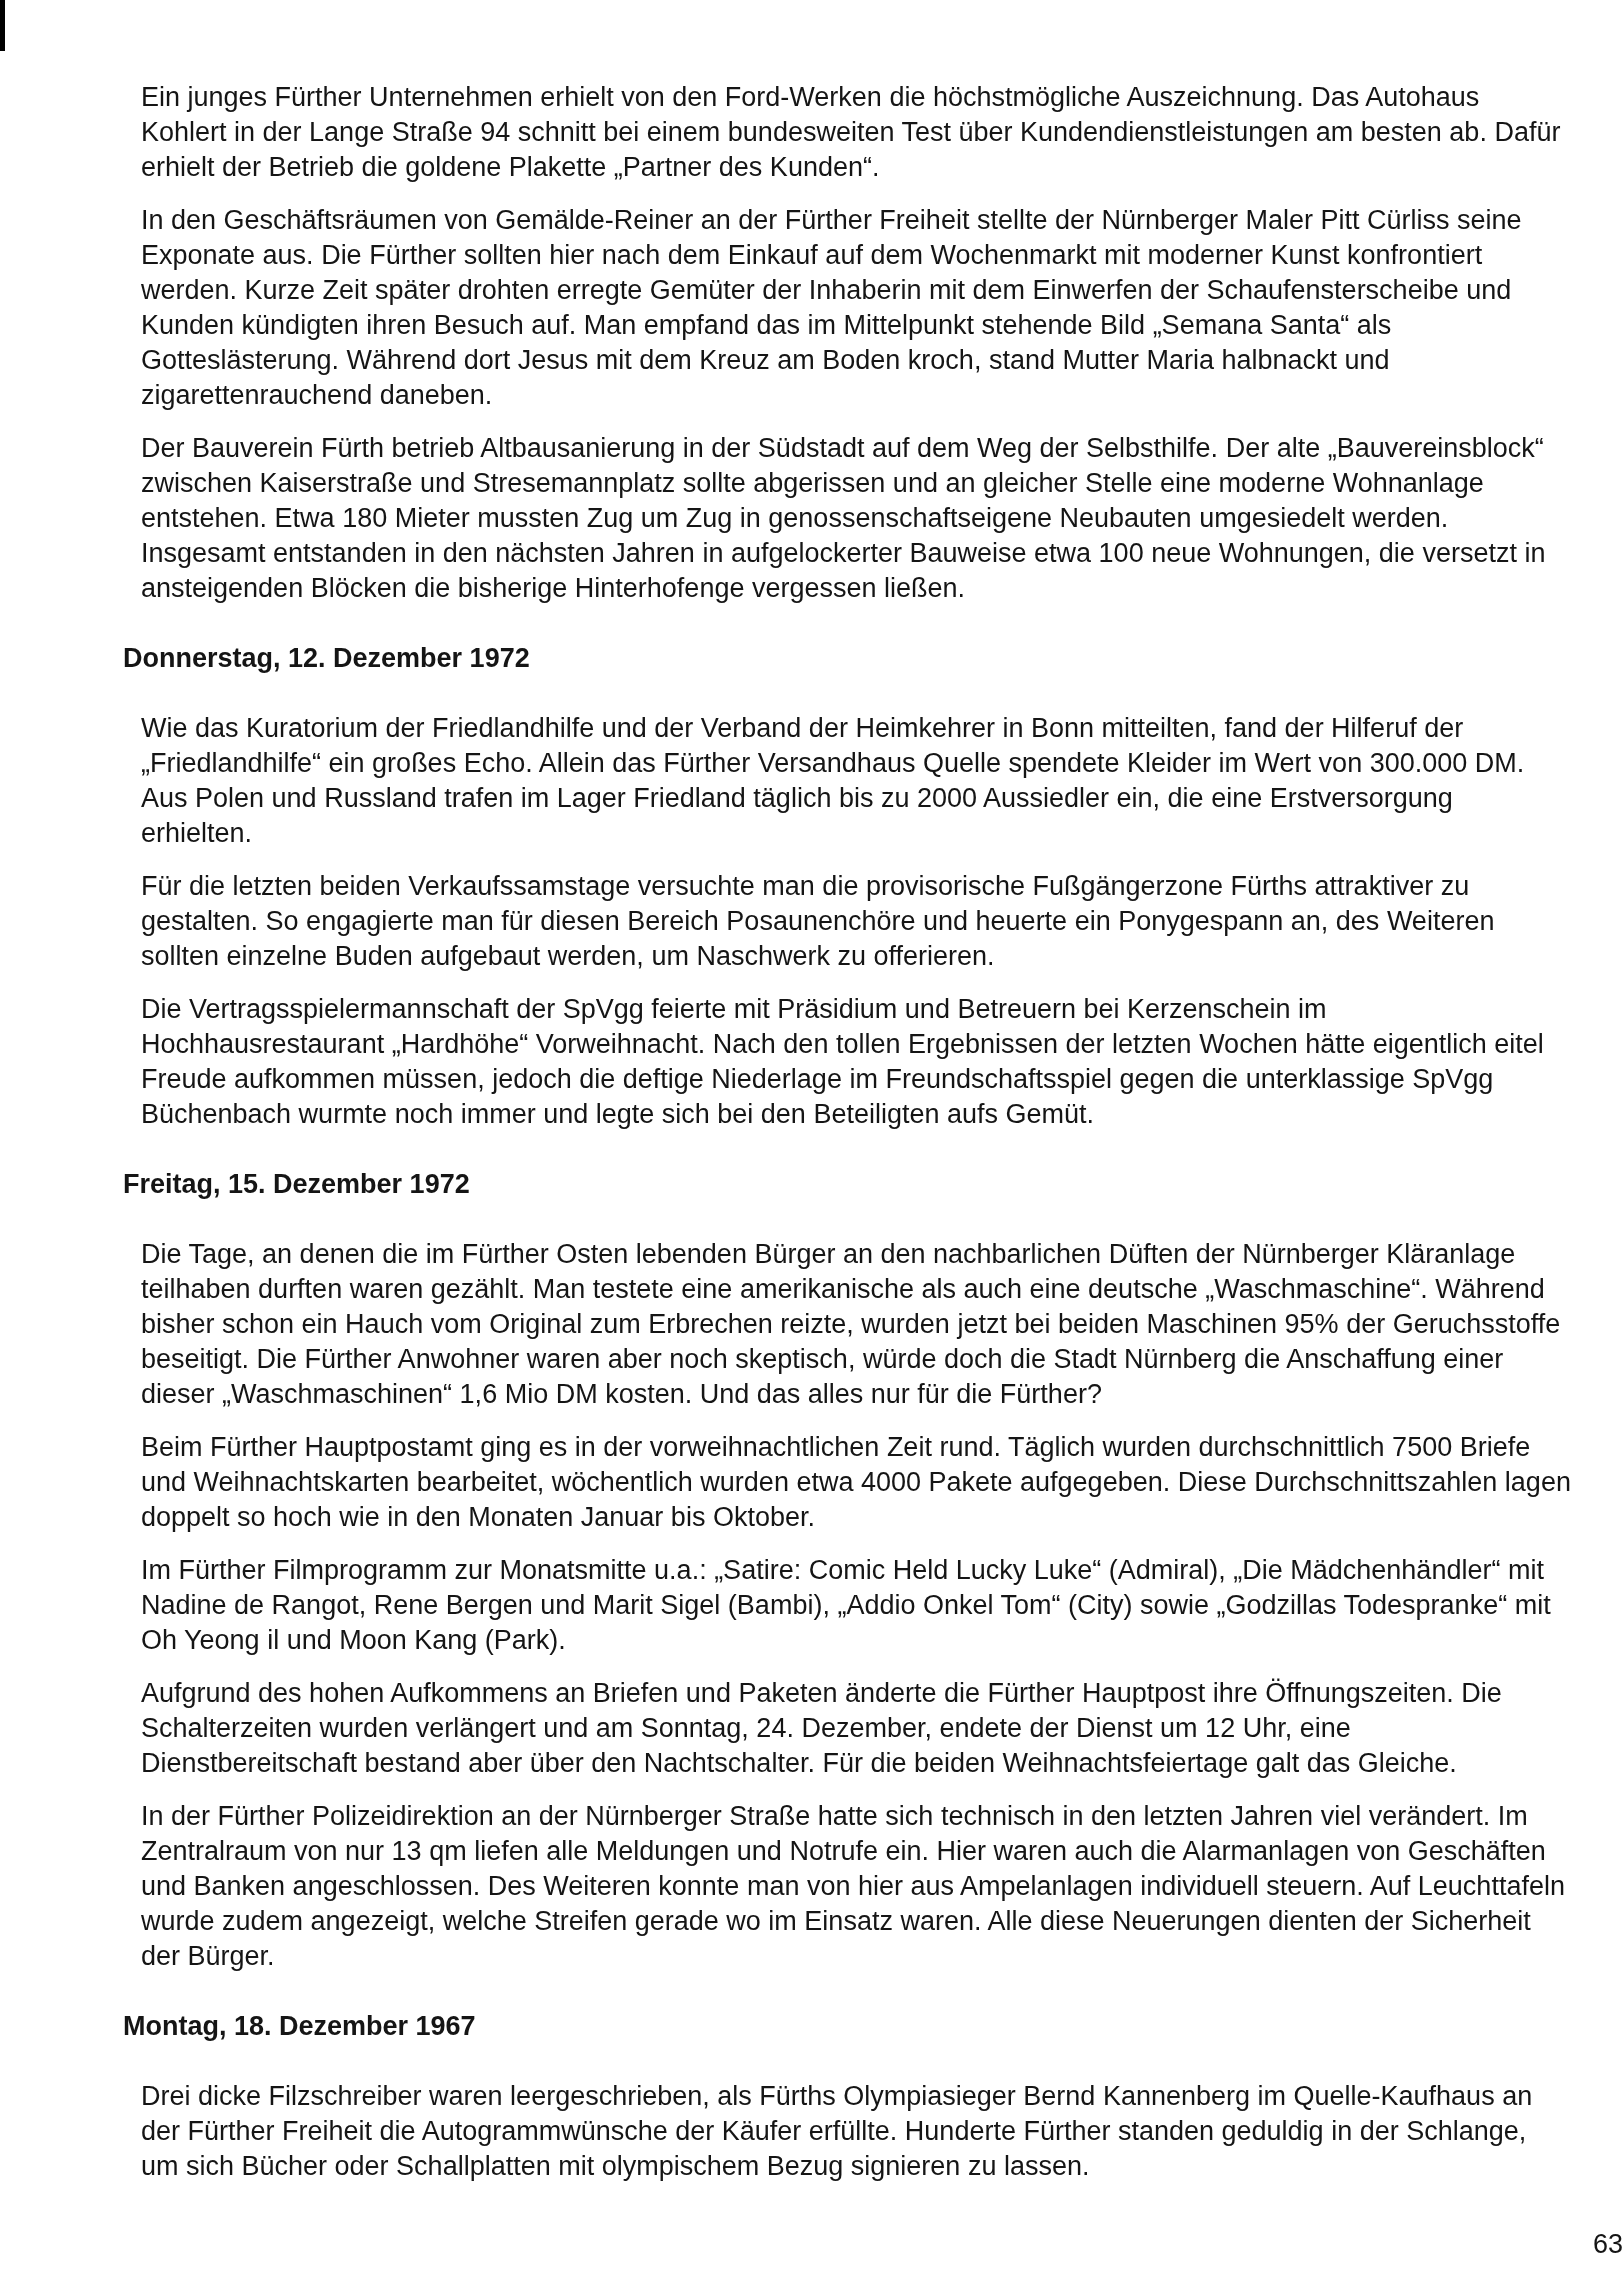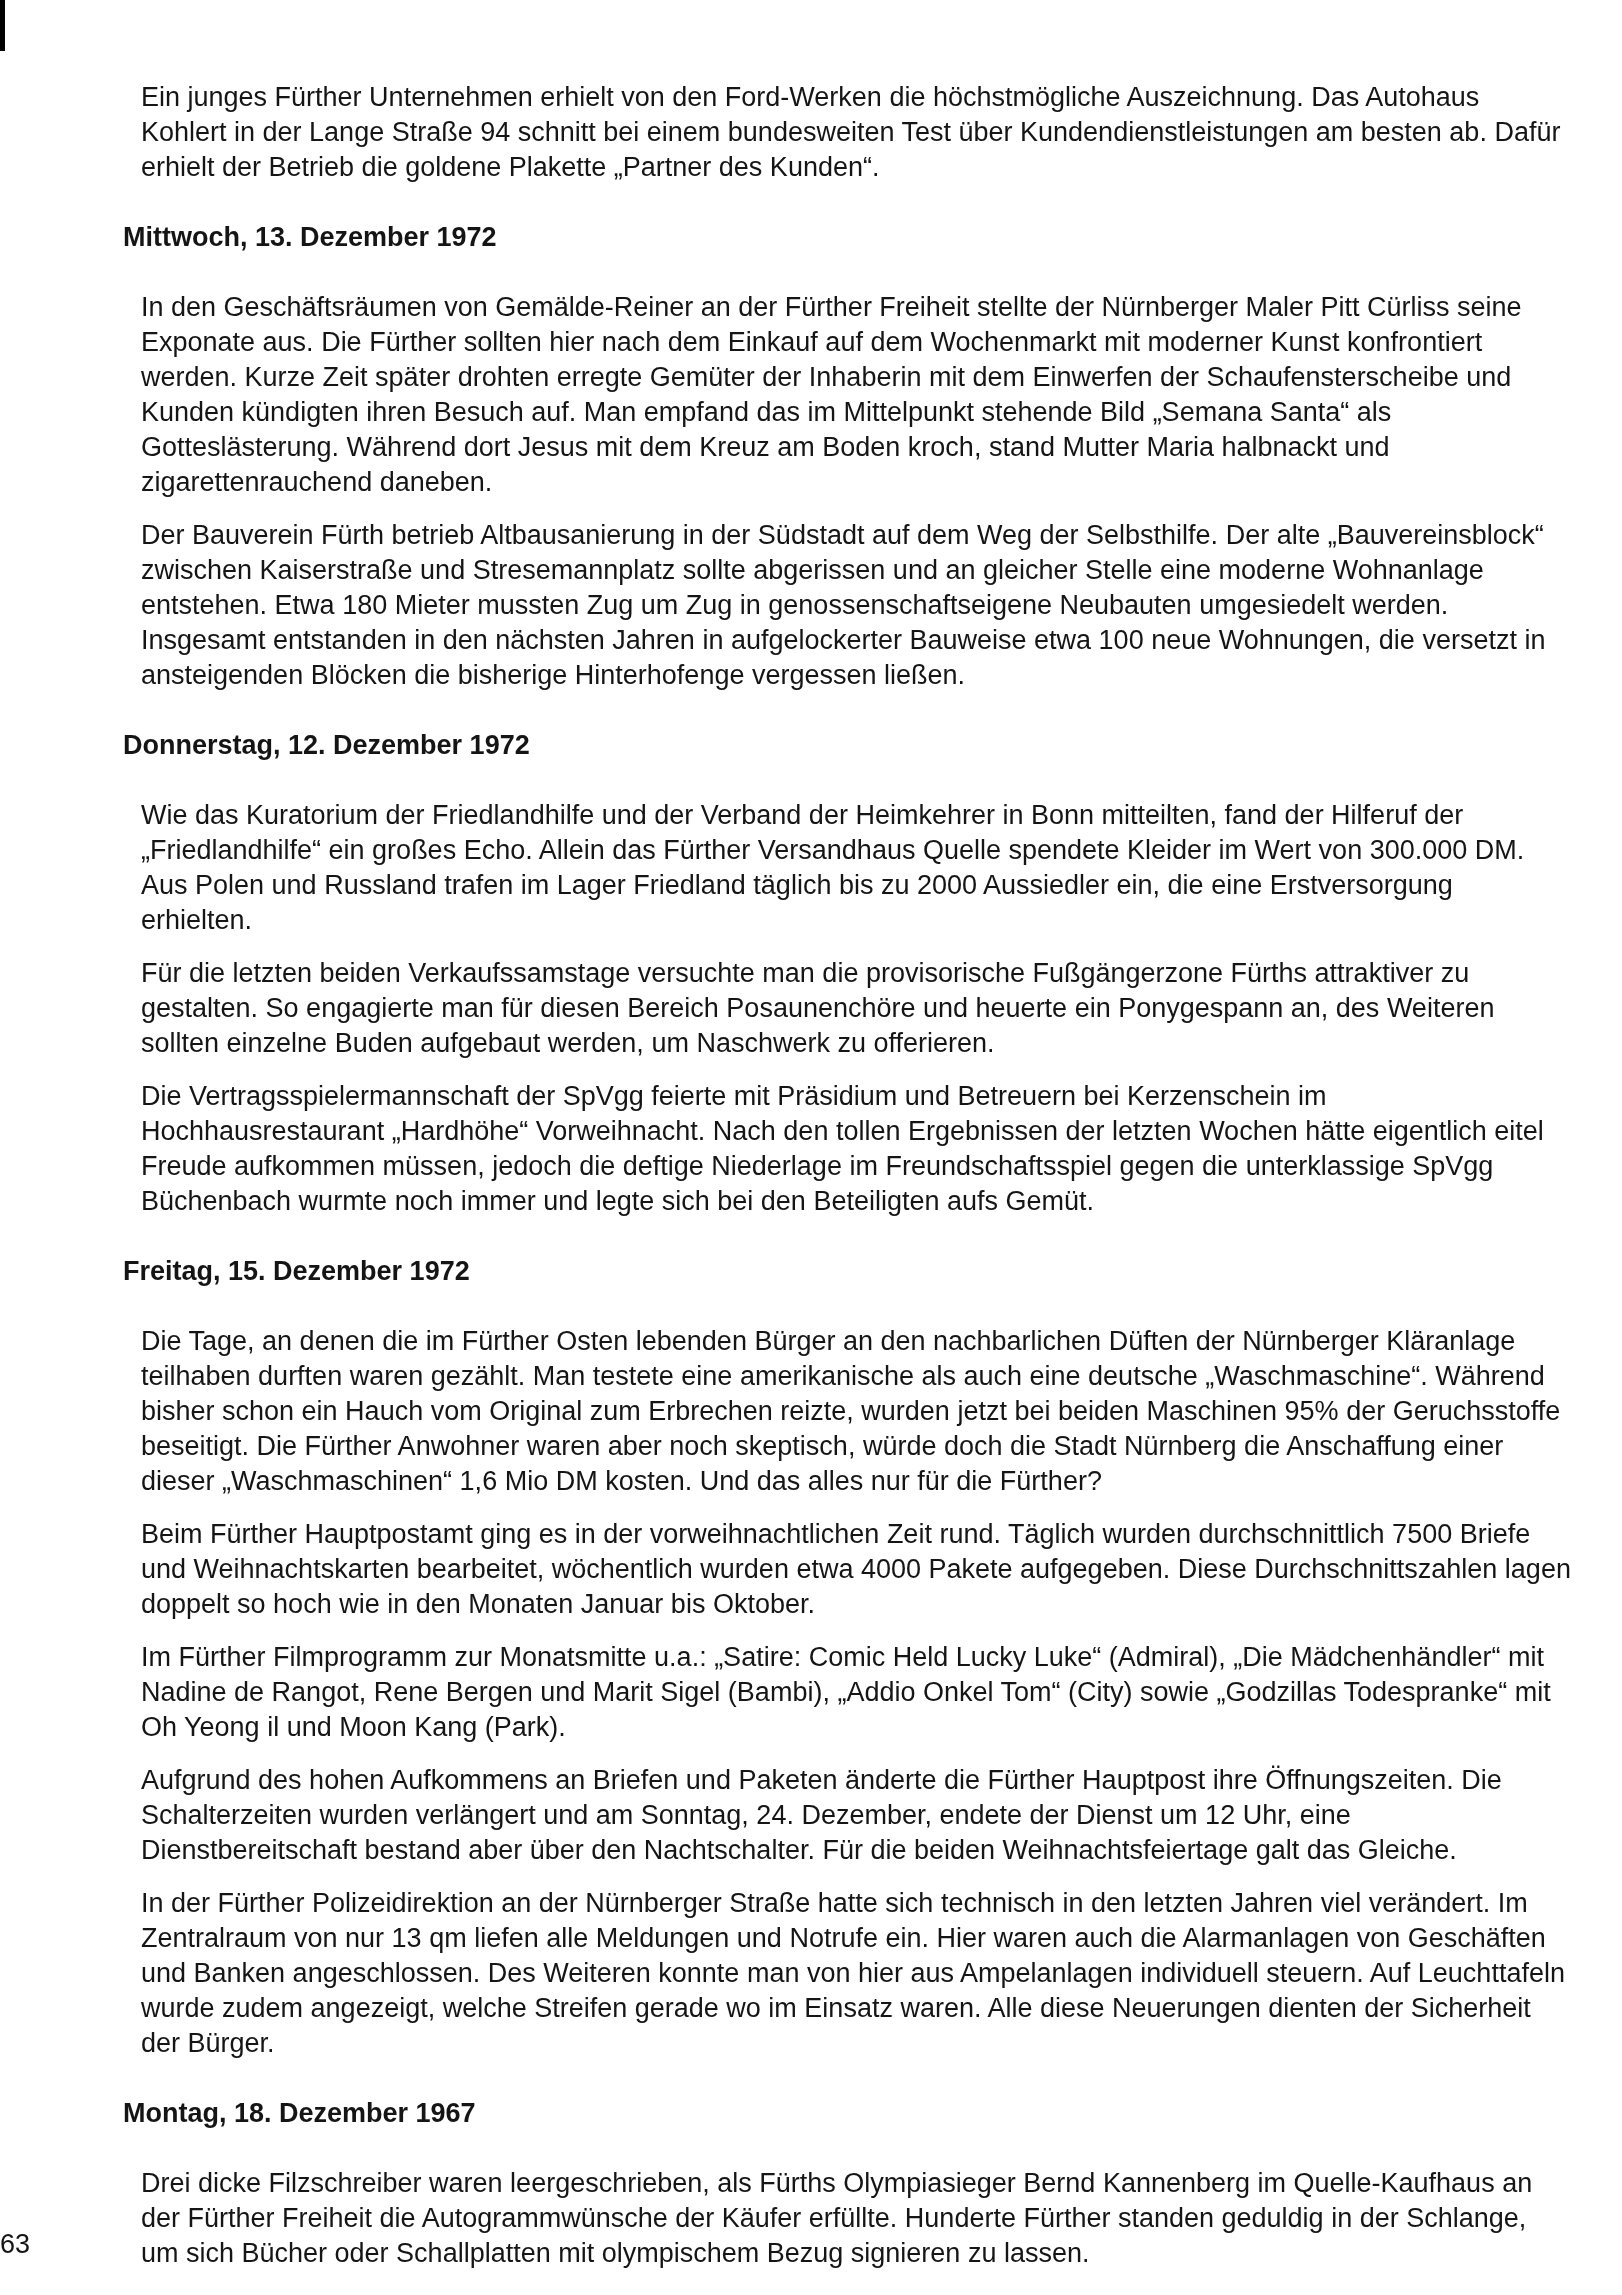--- a/index.html
+++ b/index.html
@@ -43,41 +43,40 @@
   }
   p.body-paragraph {
     margin: 18px;
     padding: 0;
   }
   .page-number {
     position: absolute;
     bottom: 33px;
     left: 0;
     width: 100%;
-    text-align: left;
+    text-align: right;
     font-size: 27px;
     line-height: 35px;
     color: #151515;
   }
 </style>
 </head>
 <body>
 
 <div>
 
   <div class="scan-artifact"></div>
 
   <div class="content">
 
     <section>
       <p class="body-paragraph">Ein junges Fürther Unternehmen erhielt von den Ford-Werken die höchstmögliche Auszeichnung. Das Autohaus Kohlert in der Lange Straße 94 schnitt bei einem bundesweiten Test über Kundendienstleistungen am besten ab. Dafür erhielt der Betrieb die goldene Plakette „Partner des Kunden“.</p>
     </section>
 
     <section>
-      <h2 class="date-heading">Mittwoch, 13. Dezember 1972</h2>
       <p class="body-paragraph">In den Geschäftsräumen von Gemälde-Reiner an der Fürther Freiheit stellte der Nürnberger Maler Pitt Cürliss seine Exponate aus. Die Fürther sollten hier nach dem Einkauf auf dem Wochenmarkt mit moderner Kunst konfrontiert werden. Kurze Zeit später drohten erregte Gemüter der Inhaberin mit dem Einwerfen der Schaufensterscheibe und Kunden kündigten ihren Besuch auf. Man empfand das im Mittelpunkt stehende Bild „Semana Santa“ als Gotteslästerung. Während dort Jesus mit dem Kreuz am Boden kroch, stand Mutter Maria halbnackt und zigarettenrauchend daneben.</p>
       <p class="body-paragraph">Der Bauverein Fürth betrieb Altbausanierung in der Südstadt auf dem Weg der Selbsthilfe. Der alte „Bauvereinsblock“ zwischen Kaiserstraße und Stresemannplatz sollte abgerissen und an gleicher Stelle eine moderne Wohnanlage entstehen. Etwa 180 Mieter mussten Zug um Zug in genossenschaftseigene Neubauten umgesiedelt werden. Insgesamt entstanden in den nächsten Jahren in aufgelockerter Bauweise etwa 100 neue Wohnungen, die versetzt in ansteigenden Blöcken die bisherige Hinterhofenge vergessen ließen.</p>
     </section>
 
     <section>
       <h2 class="date-heading">Donnerstag, 12. Dezember 1972</h2>
       <p class="body-paragraph">Wie das Kuratorium der Friedlandhilfe und der Verband der Heimkehrer in Bonn mitteilten, fand der Hilferuf der „Friedlandhilfe“ ein großes Echo. Allein das Fürther Versandhaus Quelle spendete Kleider im Wert von 300.000 DM. Aus Polen und Russland trafen im Lager Friedland täglich bis zu 2000 Aussiedler ein, die eine Erstversorgung erhielten.</p>
       <p class="body-paragraph">Für die letzten beiden Verkaufssamstage versuchte man die provisorische Fußgängerzone Fürths attraktiver zu gestalten. So engagierte man für diesen Bereich Posaunenchöre und heuerte ein Ponygespann an, des Weiteren sollten einzelne Buden aufgebaut werden, um Naschwerk zu offerieren.</p>
       <p class="body-paragraph">Die Vertragsspielermannschaft der SpVgg feierte mit Präsidium und Betreuern bei Kerzenschein im Hochhausrestaurant „Hardhöhe“ Vorweihnacht. Nach den tollen Ergebnissen der letzten Wochen hätte eigentlich eitel Freude aufkommen müssen, jedoch die deftige Niederlage im Freundschaftsspiel gegen die unterklassige SpVgg Büchenbach wurmte noch immer und legte sich bei den Beteiligten aufs Gemüt.</p>
     </section>

